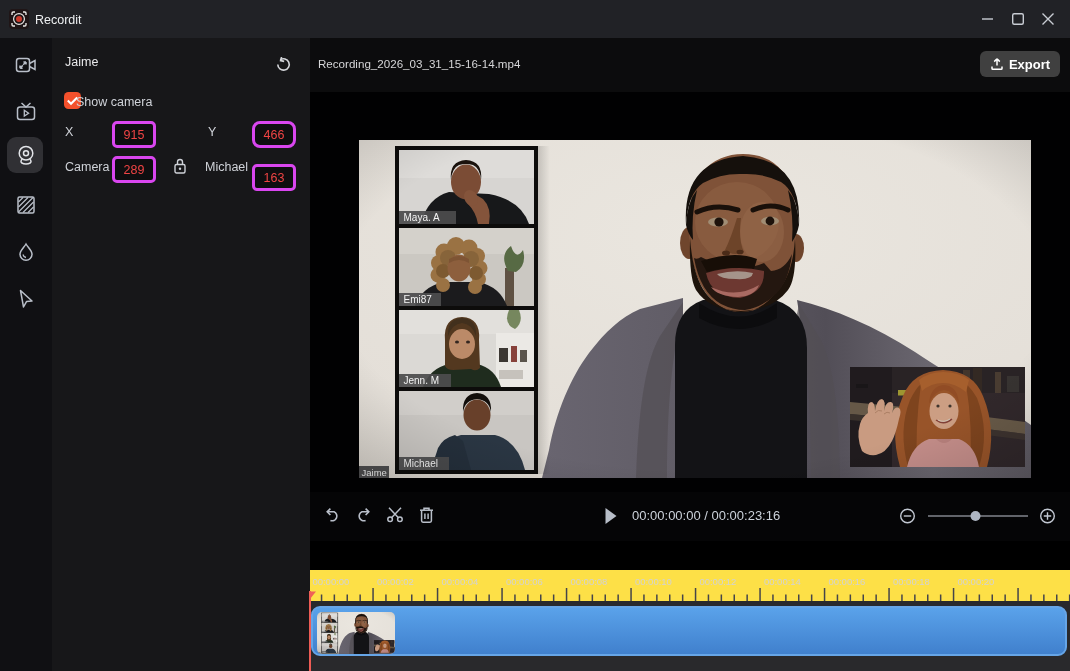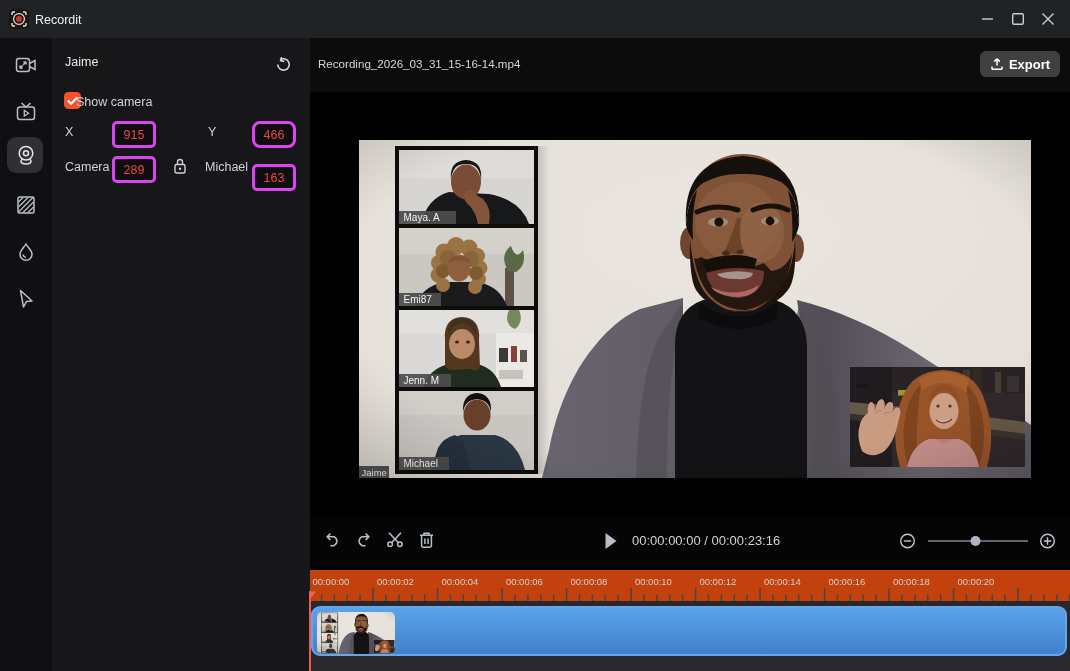--- a/index.html
+++ b/index.html
@@ -22,25 +22,25 @@
   .pinput { position:absolute; width:44px; height:27px; background:#0e0e10; border:3px solid #d946ef; border-radius:5px; color:#ef4444; font-size:12.5px; font-family:"Liberation Sans",sans-serif; text-align:center; line-height:19px; }
 
   
   #topbar { left:310px; top:38px; width:760px; height:54px; background:#0c0c0d; }
   #fname { left:8px; top:18.5px; font-size:11.6px; color:#d6d6d8;text-align:right; }
   #exportbtn { left:670px; top:13px; width:80px; height:26px; background:#404040; border-radius:6px; color:#fff; font-size:13px; font-weight:bold; display:flex; align-items:center; justify-content:center; gap:5px; }
 
   #preview { left:310px; top:92px; width:760px; height:429px; background:#010102; }
   #videoframe { left:49px; top:48px; width:672px; height:338px; }
 
-  #controls { left:310px; top:517px; width:760px; height:49px; background:#050506; }
+  #controls { left:310px; top:492px; width:760px; height:49px; background:#050506; }
   .ctlicon { position:absolute; top:14px; }
   #timetext { position:absolute; left:322px; top:16px; font-size:13px; color:#ccd2da; }
 
-  #ruler { left:310px; top:570px; width:760px; height:31px; background:#c2410c; overflow:hidden; }
+  #ruler { left:310px; top:570px; width:760px; height:31px; background:#fde047; overflow:hidden; }
 
   #track { left:310px; top:601px; width:760px; height:70px; background:#29292c; }
   #clip { position:absolute; left:1px; top:4.5px; width:756px; height:50px; border-radius:9px;
           background:linear-gradient(#5aa2ea,#4080cd); border:2px solid #66a5e7; }
   #thumb { position:absolute; left:4px; top:4px; width:78px; height:42px; border-radius:5px; overflow:hidden; }
 
   #playhead { left:309.4px; top:591px; width:1.6px; height:80px; background:#ee5c55; }
 </style>
 </head>
 <body>

